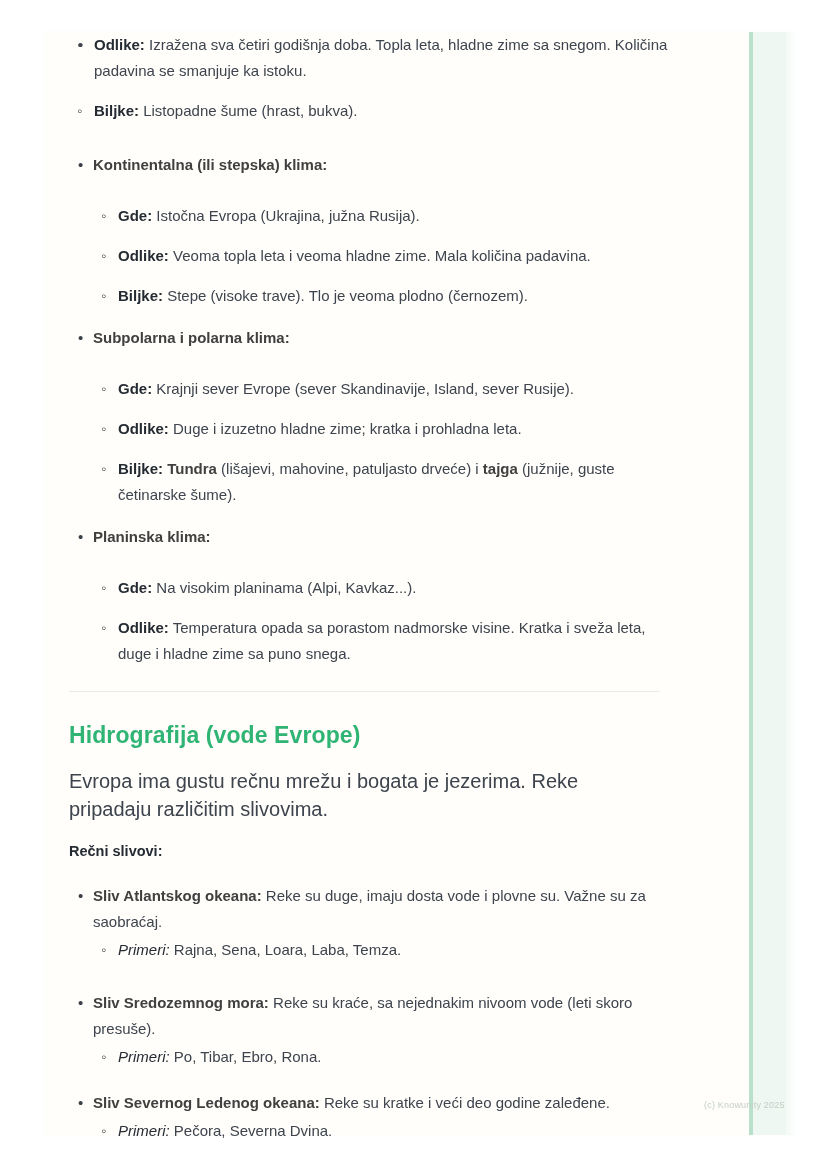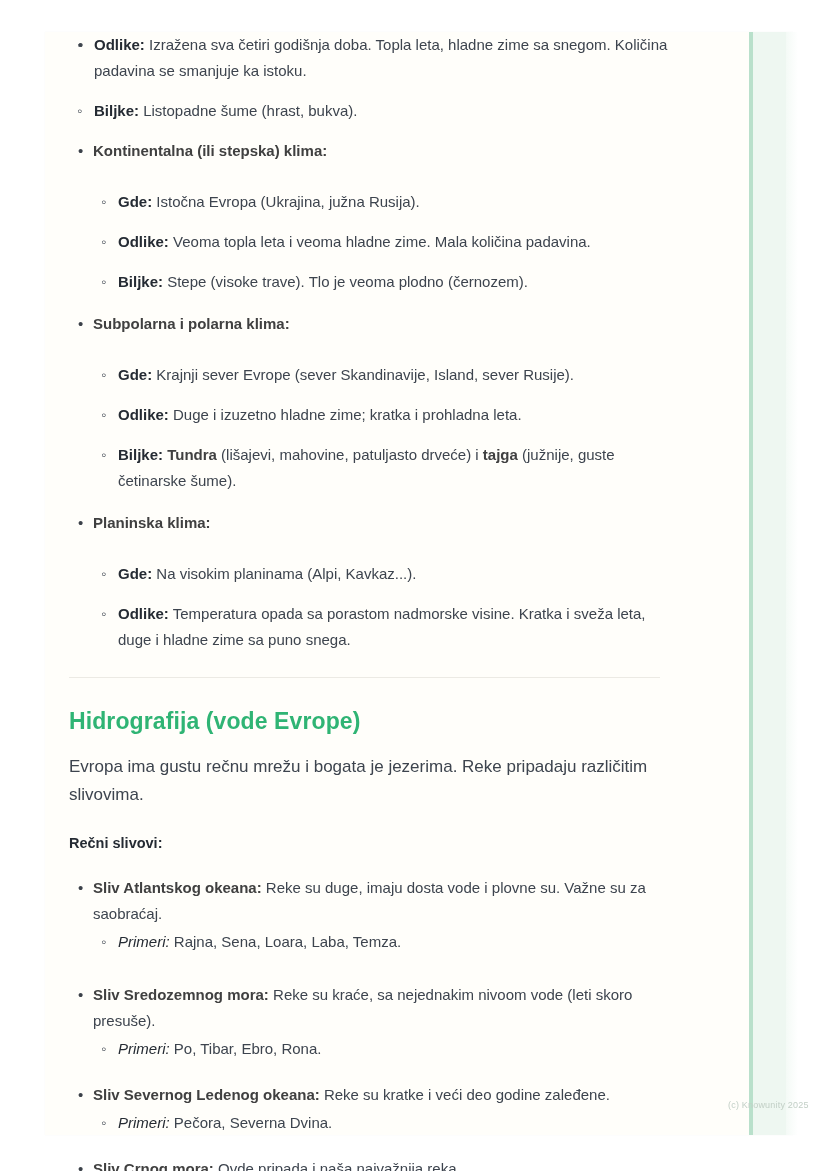--- a/index.html
+++ b/index.html
@@ -126,37 +126,37 @@
 
   h2.section-title {
     color: #2fb474;
     font-size: 23px;
     font-weight: bold;
     margin: 30px 0 18px 0;
     letter-spacing: 0.1px;
   }
 
   p.para {
-    font-size: 17px;
+    font-size: 20px;
     line-height: 28px;
     color: #3d444e;
-    margin: 0 0 22px 0;
+    margin: 0 0 16px 0;
     width: 580px;
   }
   p.sublabel {
     font-size: 14.5px;
     line-height: 24px;
     font-weight: bold;
     color: #252b33;
     margin: 0 0 20px 0;
   }
 
   #footer-watermark {
     position: absolute;
-    left: 728px;
+    left: 704px;
     top: 1100px;
     font-size: 9px;
     color: #c2cfc6;
     letter-spacing: 0.2px;
     white-space: nowrap;
   }
 </style>
 </head>
 <body>
 
@@ -164,21 +164,21 @@
 
   <div id="doc-card"></div>
   <div id="accent-rail"></div>
   <div id="accent-panel"></div>
   <div id="accent-panel-fade"></div>
 
   <div id="content">
 
     <ul class="l1">
 
-      <li style="padding-left:0; margin-bottom:14px;">
+      <li style="padding-left:0; margin-bottom:28px;">
         <ul class="l2" style="margin-top:0;">
           <li>
             <span class="lbl">Odlike:</span><span class="txt"> Izražena sva četiri godišnja doba. Topla leta, hladne zime sa snegom. Količina padavina se smanjuje ka istoku.</span>
           </li>
           <li>
             <span class="lbl">Biljke:</span><span class="txt"> Listopadne šume (hrast, bukva).</span>
           </li>
         </ul>
       </li>
 

